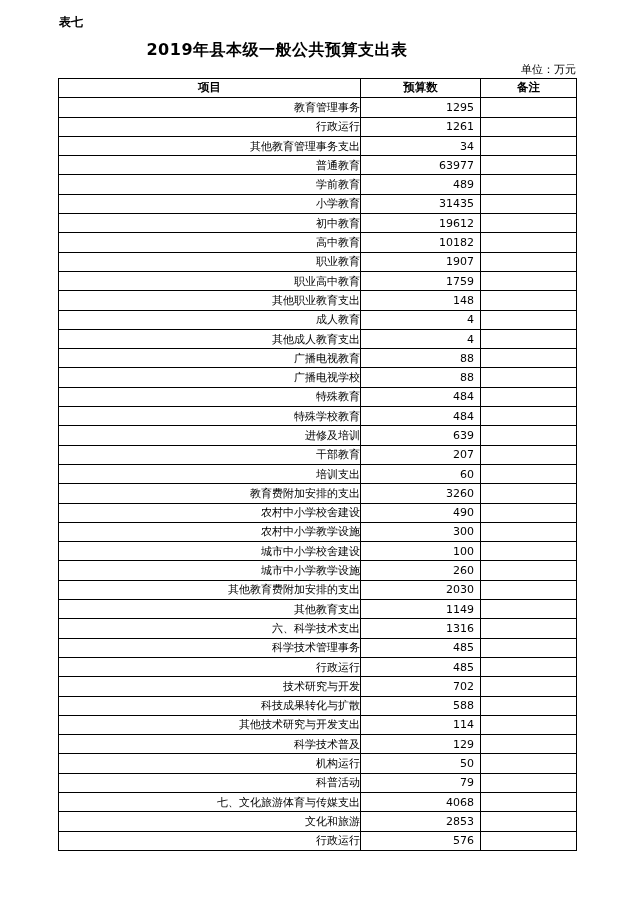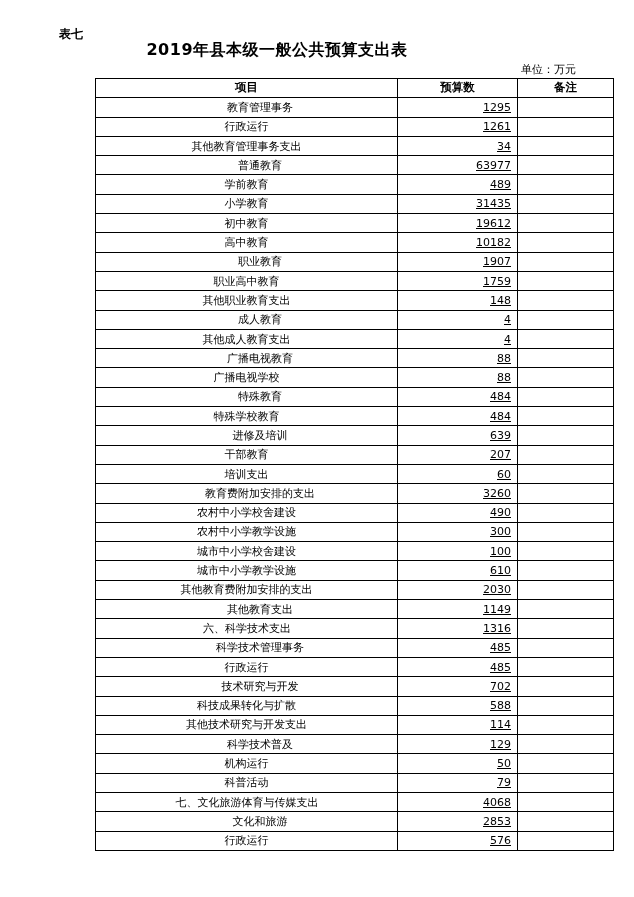--- a/index.html
+++ b/index.html
@@ -9,21 +9,21 @@
     height: 897px;
     font-family: "DejaVu Sans", "Liberation Sans", sans-serif;
     color: #000000;
     position: relative;
     overflow: hidden;
   }
   .page { position: relative; width: 634px; height: 897px; background: #ffffff; }
   .table-label {
     position: absolute;
     left: 59px;
-    top: 26px;
+    top: 14px;
     font-size: 12px;
     font-weight: bold;
   }
   .title {
     position: absolute;
     left: 0;
     top: 40px;
     width: 554px;
     text-align: center;
     font-size: 16px;
@@ -37,36 +37,35 @@
     font-size: 11px;
   }
   table.budget {
     position: absolute;
     left: 58px;
     top: 78px;
     width: 518px;
     border-collapse: collapse;
     table-layout: fixed;
     font-size: 11px;
-    margin-left: 37px;
   }
   table.budget th, table.budget td {
     border: 1px solid #000000;
     height: 19.3px;
     vertical-align: middle;
     line-height: 1;
     overflow: hidden;
     white-space: nowrap;
   }
   table.budget th { font-weight: bold; text-align: center; font-size: 11.5px; }
   .col-item   { width: 302px; }
   .col-budget { width: 120px; }
   .col-note   { width: 96px; }
-  td.col-item   { text-align: center; font-family: Liberation Serif, serif; }
-  td.col-budget { text-align: right; padding-right: 6px; text-decoration: underline; }
+  td.col-item   { text-align: right; font-family: Liberation Serif, serif; }
+  td.col-budget { text-align: right; padding-right: 6px; }
   td.col-note   { text-align: left; }
   td.indent-0 { padding-left: 1px; }
   td.indent-1 { padding-left: 27px; }
   td.indent-2 { }
 </style>
 </head>
 <body>
 
 <div class="page">
   <div class="table-label">表七</div>
@@ -197,21 +196,21 @@
           <td class="col-budget">300</td>
           <td class="col-note"></td>
         </tr>
         <tr>
           <td class="col-item indent-2">城市中小学校舍建设</td>
           <td class="col-budget">100</td>
           <td class="col-note"></td>
         </tr>
         <tr>
           <td class="col-item indent-2">城市中小学教学设施</td>
-          <td class="col-budget">610</td>
+          <td class="col-budget">260</td>
           <td class="col-note"></td>
         </tr>
         <tr>
           <td class="col-item indent-2">其他教育费附加安排的支出</td>
           <td class="col-budget">2030</td>
           <td class="col-note"></td>
         </tr>
         <tr>
           <td class="col-item indent-1">其他教育支出</td>
           <td class="col-budget">1149</td>

